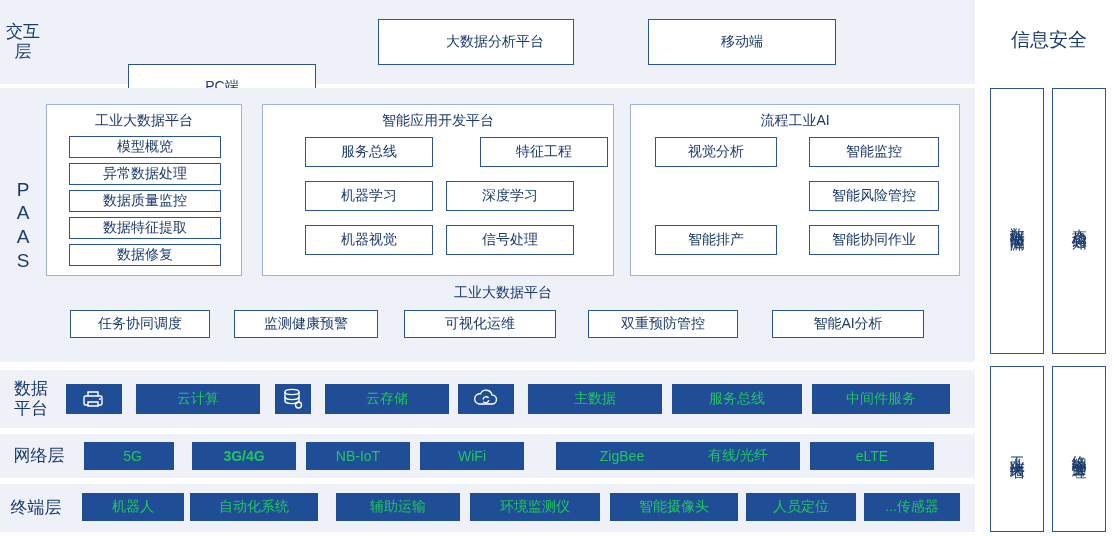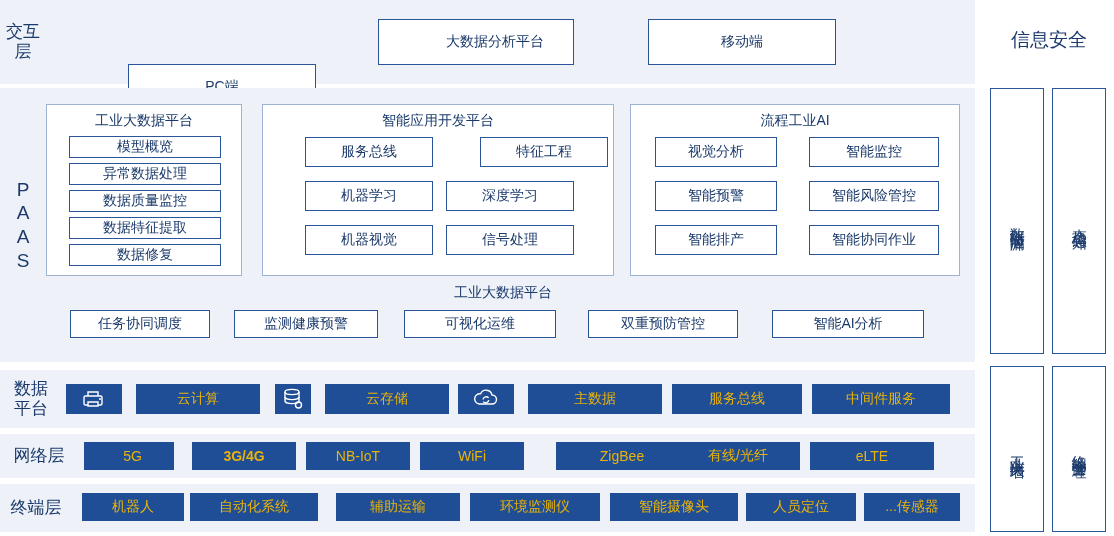--- a/index.html
+++ b/index.html
@@ -12,21 +12,21 @@
     line-height:1.15;
   }
 
   
   .wbox{
     background:#ffffff;border:1px solid #2a5699;color:#1b3a6b;
     display:flex;align-items:center;justify-content:center;
     font-size:14px;text-align:center;box-sizing:border-box;
   }
   .bbox{
-    background:#1f4e96;color:#eab308;
+    background:#1f4e96;color:#22c55e;
     display:flex;align-items:center;justify-content:center;
     font-size:14px;box-sizing:border-box;
   }
   .group{
     border:1px solid #9fb4d4;background:#ffffff;box-sizing:border-box;
     position:relative;
   }
   .group-title{
     text-align:center;font-size:14px;color:#1b3a6b;margin-top:7px;
   }
@@ -129,21 +129,20 @@
       <div class="wbox" style="position:absolute;left:42px;top:76px;width:128px;height:30px;">机器学习</div>
       <div class="wbox" style="position:absolute;left:183px;top:76px;width:128px;height:30px;">深度学习</div>
       <div class="wbox" style="position:absolute;left:42px;top:120px;width:128px;height:30px;">机器视觉</div>
       <div class="wbox" style="position:absolute;left:183px;top:120px;width:128px;height:30px;">信号处理</div>
     </div>
 
     <div class="group" style="position:absolute;left:630px;top:16px;width:330px;height:172px;">
       <div class="group-title">流程工业AI</div>
       <div class="wbox" style="position:absolute;left:24px;top:32px;width:122px;height:30px;">视觉分析</div>
       <div class="wbox" style="position:absolute;left:178px;top:32px;width:130px;height:30px;">智能监控</div>
-      <div class="wbox" style="position:absolute;left:24px;top:76px;width:122px;height:30px;">智能预警</div>
       <div class="wbox" style="position:absolute;left:178px;top:76px;width:130px;height:30px;">智能风险管控</div>
       <div class="wbox" style="position:absolute;left:24px;top:120px;width:122px;height:30px;">智能排产</div>
       <div class="wbox" style="position:absolute;left:178px;top:120px;width:130px;height:30px;">智能协同作业</div>
     </div>
 
     <div style="position:absolute;left:46px;top:196px;width:914px;text-align:center;font-size:14px;color:#1b3a6b;">工业大数据平台</div>
     <div class="wbox" style="position:absolute;left:70px;top:222px;width:140px;height:28px;">任务协同调度</div>
     <div class="wbox" style="position:absolute;left:234px;top:222px;width:144px;height:28px;">监测健康预警</div>
     <div class="wbox" style="position:absolute;left:404px;top:222px;width:152px;height:28px;">可视化运维</div>
     <div class="wbox" style="position:absolute;left:588px;top:222px;width:150px;height:28px;">双重预防管控</div>

